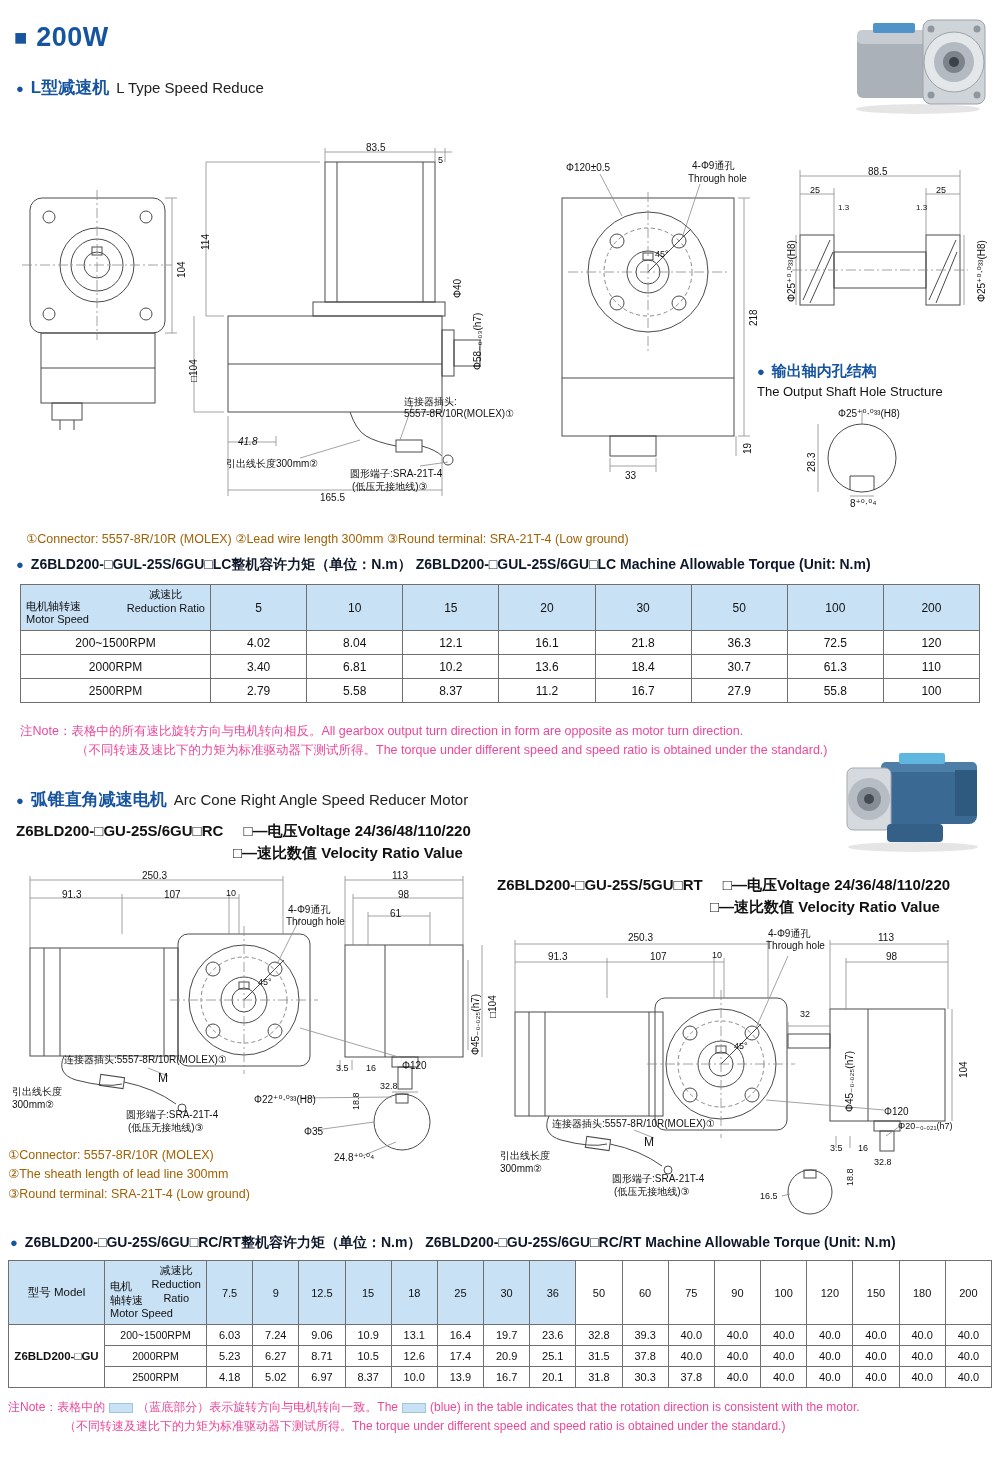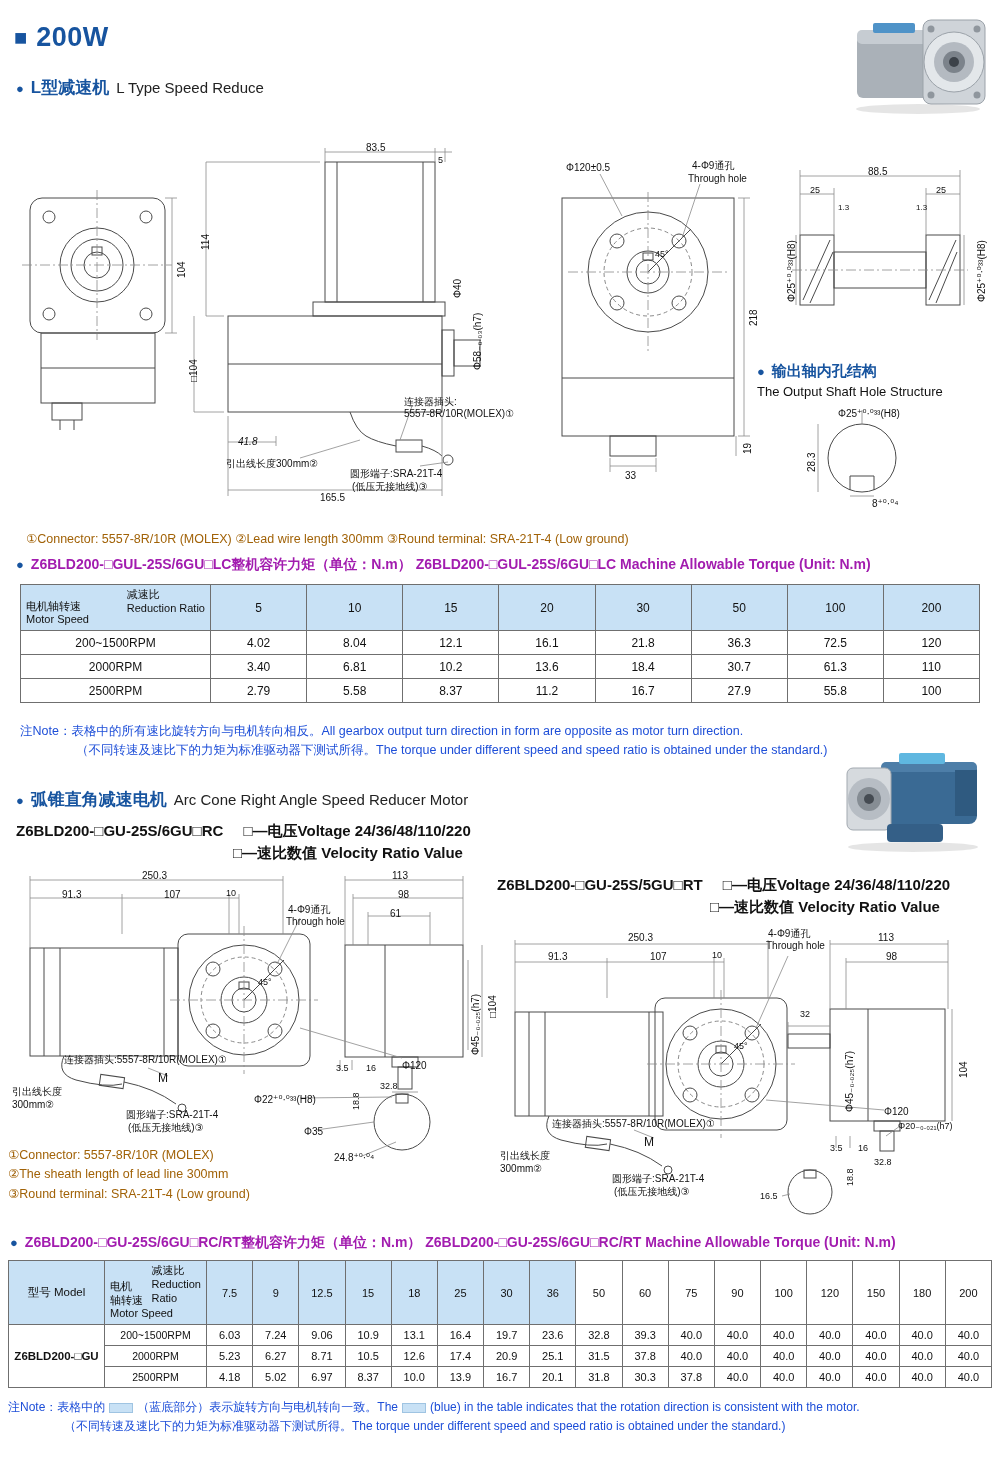--- a/index.html
+++ b/index.html
@@ -11,40 +11,40 @@
   .hdr200 .sq{color:#17549f;font-size:22px;line-height:1}
   .hdr200 .t{color:#17549f;font-size:27px;font-weight:bold;letter-spacing:.5px}
   .sec-h{display:flex;align-items:baseline;gap:7px;white-space:nowrap}
   .sec-h .b{color:#17549f;font-size:13px}
   .sec-h .cn{color:#17549f;font-weight:bold;font-size:17px}
   .sec-h .en{color:#222;font-size:15px}
   .model{font-size:15px;font-weight:bold;color:#111;white-space:nowrap}
   .model .gap{display:inline-block;width:24px}
   .dim-label{position:absolute;font-size:10px;line-height:1.1;color:#111;white-space:nowrap;transform-origin:left top}
   .conn-note{font-size:12.5px;color:#a16207;line-height:1.55;white-space:nowrap}
-  .note-red{color:#1d4ed8;font-size:12.5px;line-height:1.55;white-space:nowrap}
-  .tbl-title{font-weight:bold;font-size:14px;color:#a21caf;white-space:nowrap}
+  .note-red{color:#ec4899;font-size:12.5px;line-height:1.55;white-space:nowrap}
+  .tbl-title{font-weight:bold;font-size:14px;color:#0f172a;white-space:nowrap}
   .swatch{display:inline-block;width:24px;height:10px;background:#c8e1f5;border:1px solid #9fc4e2;vertical-align:middle;margin:0 4px}
   table.torque{border-collapse:collapse;table-layout:fixed;background:#fff}
   table.torque th,table.torque td{border:1px solid #6f6f6f;text-align:center;vertical-align:middle;padding:0;color:#111}
   table.torque thead th{background:#c8e1f5;font-weight:normal}
   .t1{width:960px;font-size:12px}
   .t1 thead tr{height:46px}
   .t1 tbody tr{height:24px}
   .t2{width:984px}
   .t2 thead tr{height:64px}
   .t2 tbody tr{height:21px}
   .t2 th{font-size:11px}
   .t2 td{font-size:11px}
   .t2 td.speed{font-size:10.5px}
   .t2 td.model-cell{font-weight:bold;font-size:11.5px}
   .t2 thead th.wh{background:#fff}
   .t2 thead th.mh{font-size:11.5px}
   .diag{position:relative;background-image:linear-gradient(to bottom right,transparent calc(50% - .6px),#6f6f6f calc(50% - .6px),#6f6f6f calc(50% + .6px),transparent calc(50% + .6px))}
-  .diag .tr{position:absolute;top:3px;right:5px;text-align:left;white-space:pre-line;font-size:11px;line-height:1.25}
+  .diag .tr{position:absolute;top:3px;right:5px;text-align:center;white-space:pre-line;font-size:11px;line-height:1.25}
   .diag .bl{position:absolute;bottom:3px;left:5px;text-align:left;white-space:pre-line;font-size:11px;line-height:1.25}
   svg{display:block}
 </style>
 </head>
 <body>
 
 <div class="page">
 
   <div class="abs hdr200">
     <span class="sq">■</span>
@@ -203,21 +203,21 @@
       <div class="dim-label" style="left: 742px; top: 314px; transform: rotate(-90deg);">19</div>
       <div class="dim-label" style="left: 868px; top: 26px;">88.5</div>
       <div class="dim-label" style="left: 810px; top: 46px; font-size: 9px;">25</div>
       <div class="dim-label" style="left: 936px; top: 46px; font-size: 9px;">25</div>
       <div class="dim-label" style="left: 838px; top: 64px; font-size: 8px;">1.3</div>
       <div class="dim-label" style="left: 916px; top: 64px; font-size: 8px;">1.3</div>
       <div class="dim-label" style="left: 786px; top: 162px; transform: rotate(-90deg);">Φ25⁺⁰·⁰³³(H8)</div>
       <div class="dim-label" style="left: 976px; top: 162px; transform: rotate(-90deg);">Φ25⁺⁰·⁰³³(H8)</div>
       <div class="dim-label" style="left: 838px; top: 268px;">Φ25⁺⁰·⁰³³(H8)</div>
       <div class="dim-label" style="left: 806px; top: 332px; transform: rotate(-90deg);">28.3</div>
-      <div class="dim-label" style="left: 850px; top: 358px; margin-left: 22px;">8⁺⁰·⁰⁴</div>
+      <div class="dim-label" style="left: 850px; top: 358px;">8⁺⁰·⁰⁴</div>
     </div>
 
   <div class="abs sec-h" style="left:757px;top:362px">
     <span class="b">●</span>
     <span class="cn" style="font-size:15px">输出轴内孔结构</span>
   </div>
   <div class="abs" style="left:757px;top:384px;font-size:13px;color:#111">The Output Shaft Hole Structure</div>
 
   <div class="abs conn-note" style="left:26px;top:530px">①Connector: 5557-8R/10R (MOLEX) ②Lead wire length 300mm ③Round terminal: SRA-21T-4 (Low ground)</div>
 

